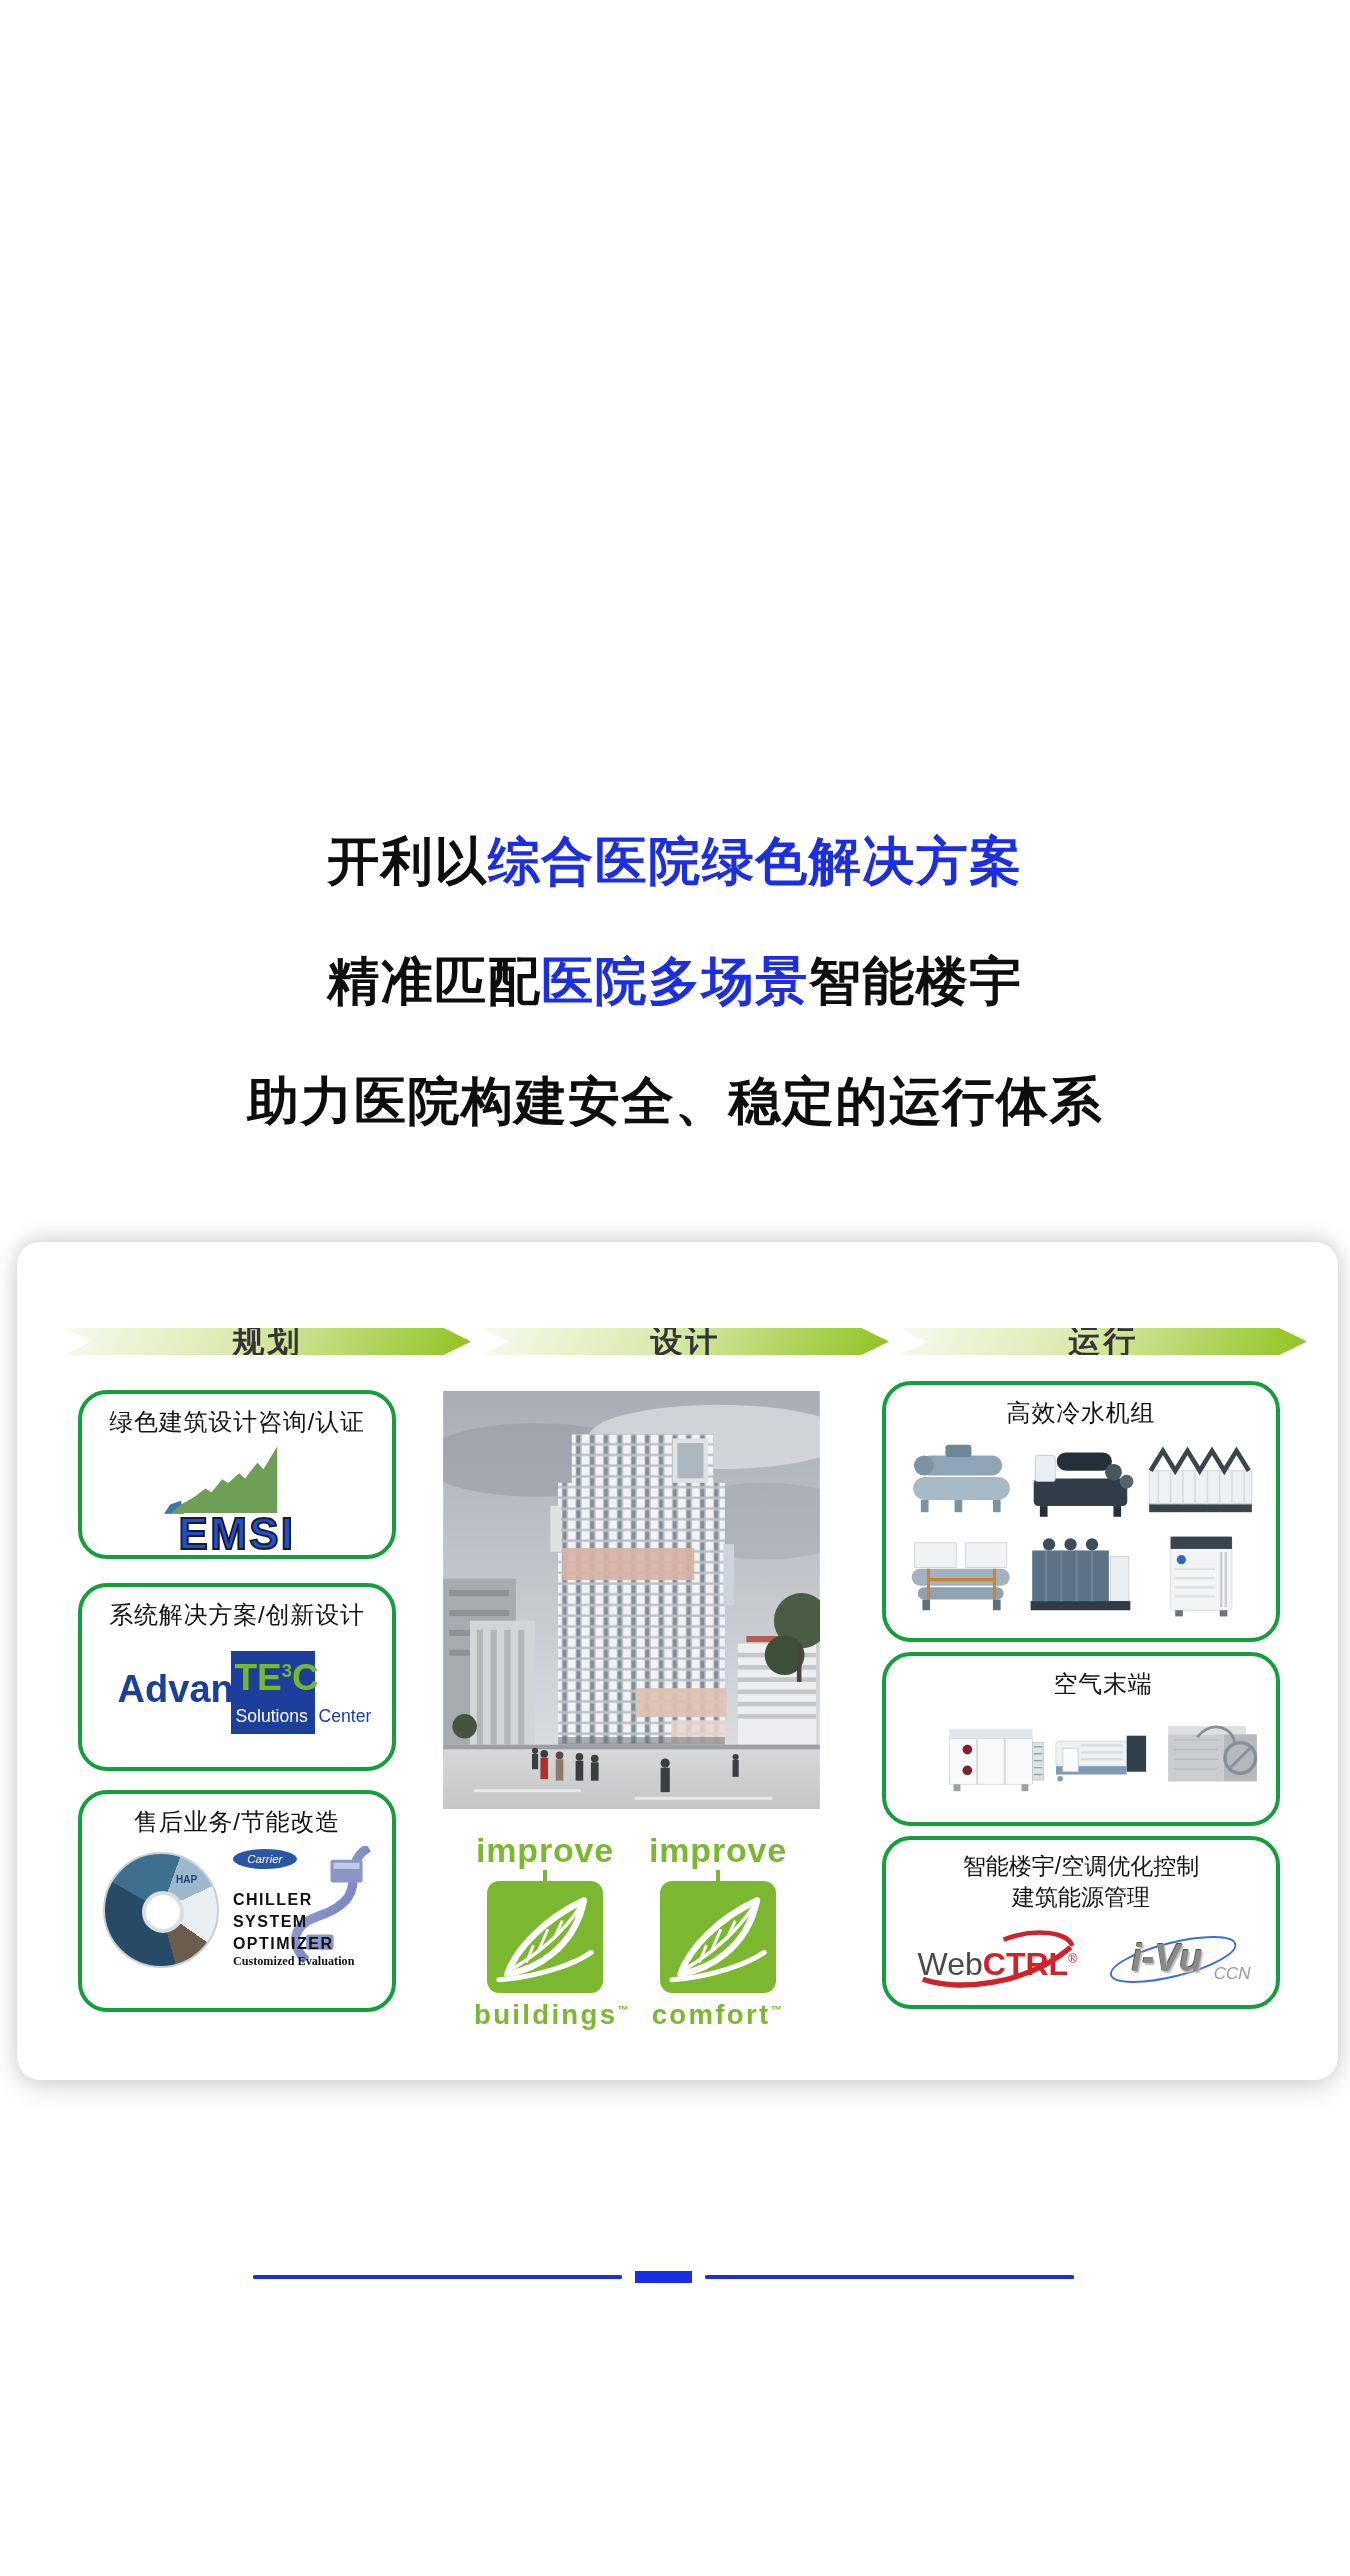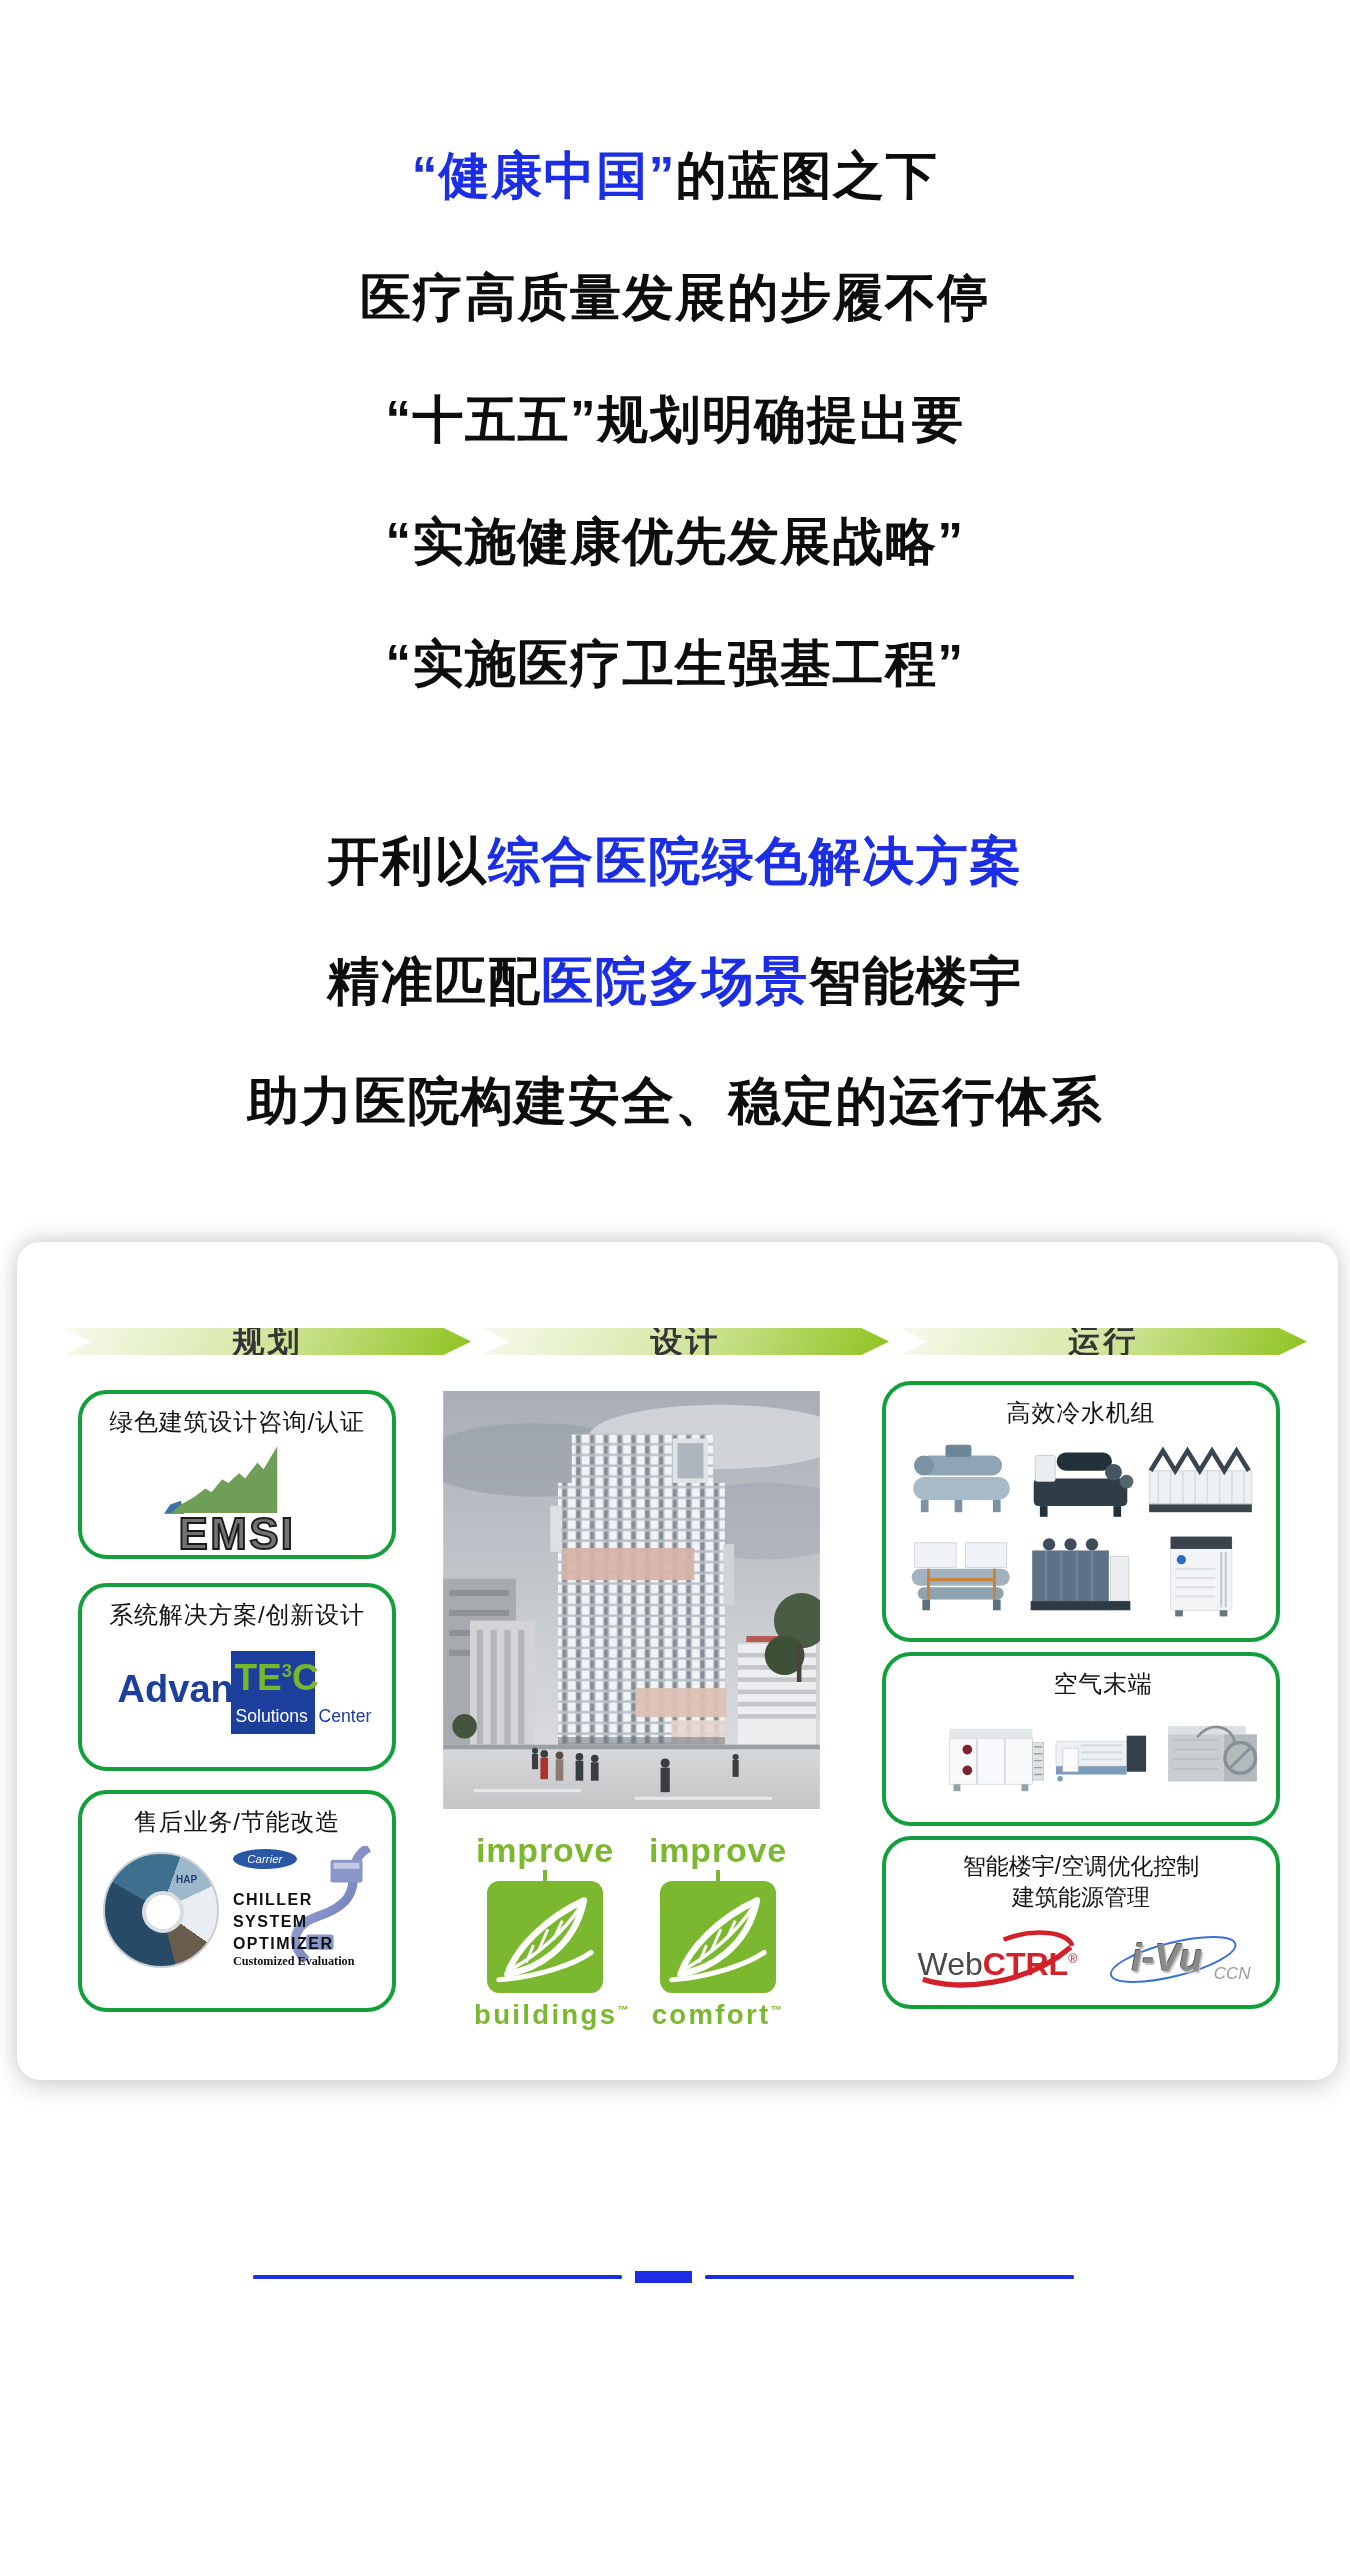--- a/index.html
+++ b/index.html
@@ -32,21 +32,21 @@
   .gbox .box-title{text-align:center;font-size:24px;font-weight:500;color:#141414;margin-top:12.2px;letter-spacing:0.8px;}
   .lb1{left:61px;top:148px;width:318px;height:169px;}
   .lb2{left:61px;top:341px;width:318px;height:188px;}
   .lb3{left:61px;top:548px;width:318px;height:222px;}
   .rb1{left:865px;top:139px;width:398px;height:261px;}
   .rb2{left:865px;top:410px;width:398px;height:174px;padding-left:44px;}
   .rb3{left:865px;top:594px;width:398px;height:173px;}
 
   
   .emsi{width:168px;margin:1.5px auto 0;text-align:center;}
-  .emsi-text{font-size:44px;font-weight:800;color:#737373;letter-spacing:2.3px;
+  .emsi-text{font-size:44px;font-weight:800;color:#1d4ed8;letter-spacing:2.3px;
              -webkit-text-stroke:1.9px #1b1b1b;margin-top:-10.7px;font-family:"Liberation Sans",sans-serif;}
 
   
   .advantec{position:relative;width:245px;height:86px;margin:20px auto 0;}
   .adv-word{position:absolute;left:3.1px;top:17px;font-size:38px;font-weight:700;color:#1c3f9e;}
   .adv-sq{position:absolute;left:116px;top:0;width:84px;height:83px;background:#1c3f9e;}
   .adv-tec{position:absolute;left:120px;top:6.1px;font-size:37px;font-weight:700;color:#76b82a;}
   .adv-tec sup{font-size:18.4px;}
   .adv-sol{position:absolute;left:121px;top:55px;font-size:17.6px;color:#ffffff;letter-spacing:0;}
   .adv-cen{position:absolute;left:204px;top:55px;font-size:17.6px;color:#1c3f9e;}
@@ -102,27 +102,20 @@
   .divider{position:absolute;top:2271px;left:253px;width:821px;height:12.2px;
            display:flex;align-items:center;}
   .dl{flex:1;height:3.8px;background:#1b2ee6;border-radius:1.5px;}
   .dc{width:57px;height:11.5px;background:#1b2ee6;margin:0 13px;}
 </style>
 </head>
 <body>
 
 <div class="page">
 
-  <section class="intro">
-    <p><span class="blue">“</span><span class="blue">健康中国</span><span class="blue">”</span><span>的蓝图之下</span></p>
-    <p>医疗高质量发展的步履不停</p>
-    <p>“十五五”规划明确提出要</p>
-    <p>“实施健康优先发展战略”</p>
-    <p>“实施医疗卫生强基工程”</p>
-  </section>
 
   <section class="pitch">
     <p><span>开利以</span><span class="blue">综合医院绿色解决方案</span></p>
     <p><span>精准匹配</span><span class="blue">医院多场景</span><span>智能楼宇</span></p>
     <p>助力医院构建安全、稳定的运行体系</p>
   </section>
 
   <div class="card">
 
     <div class="flow">

